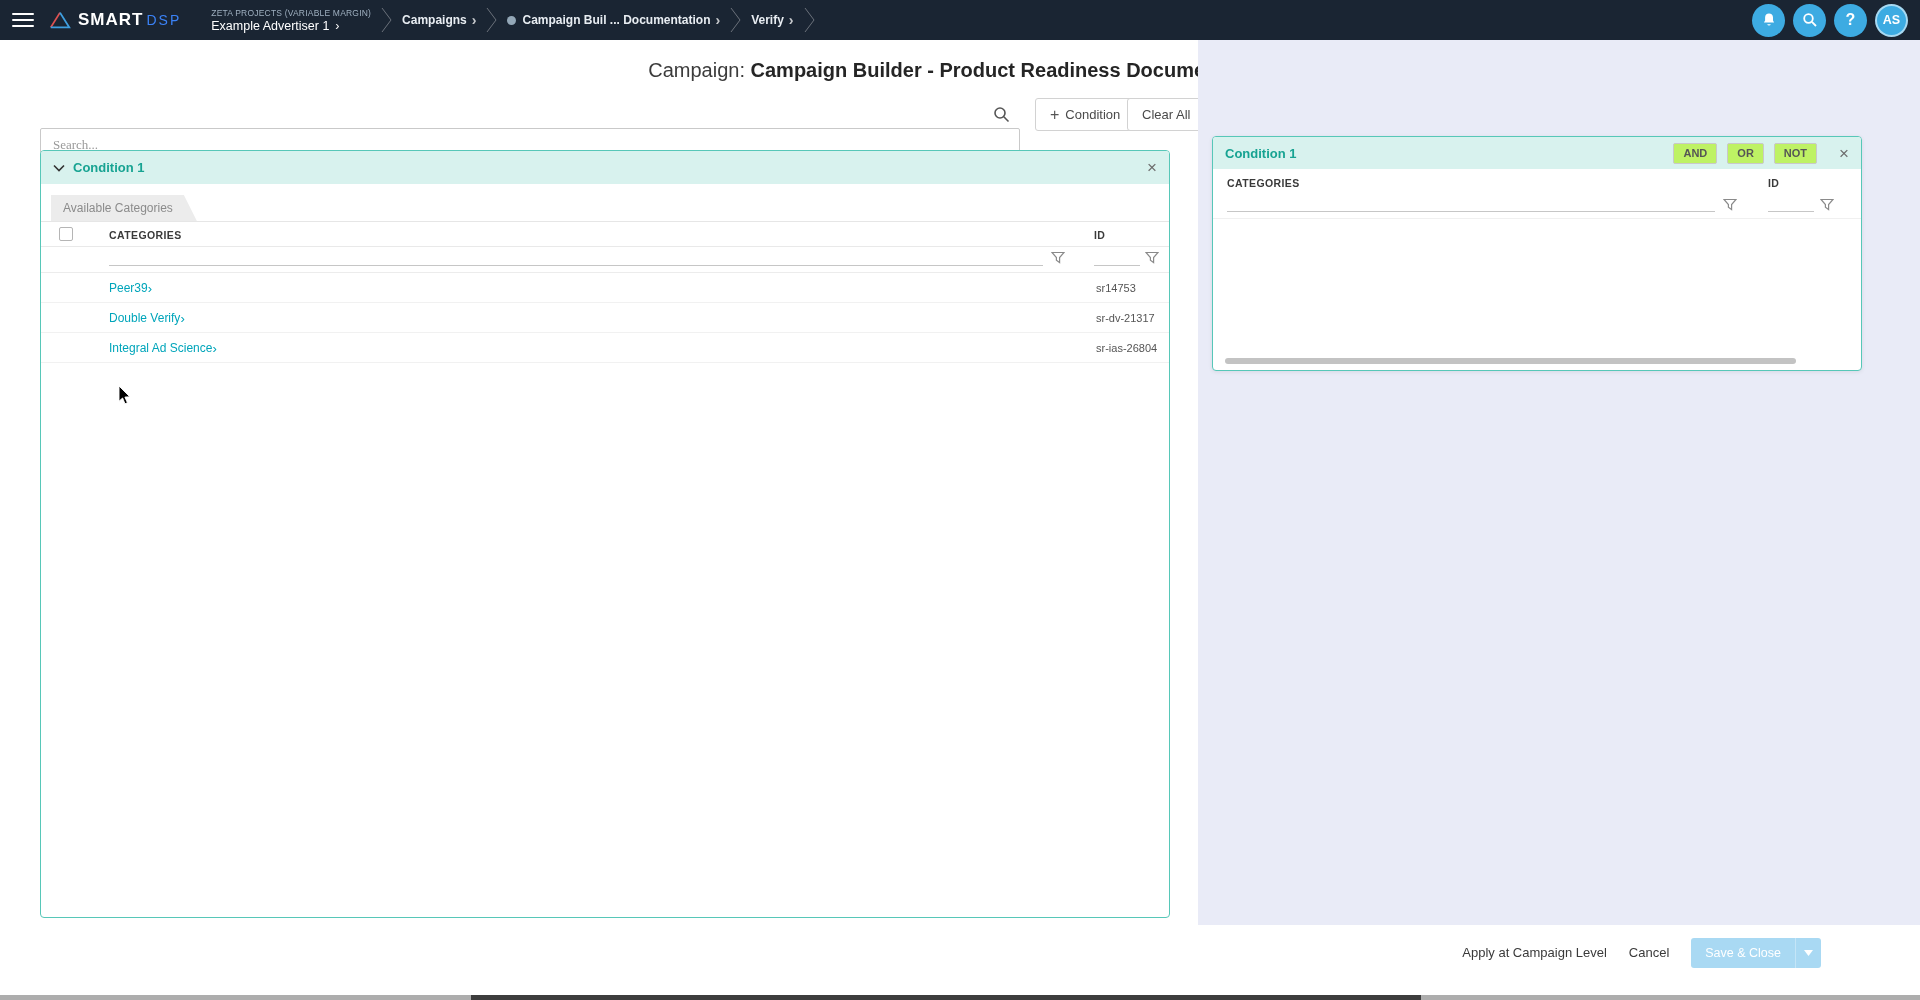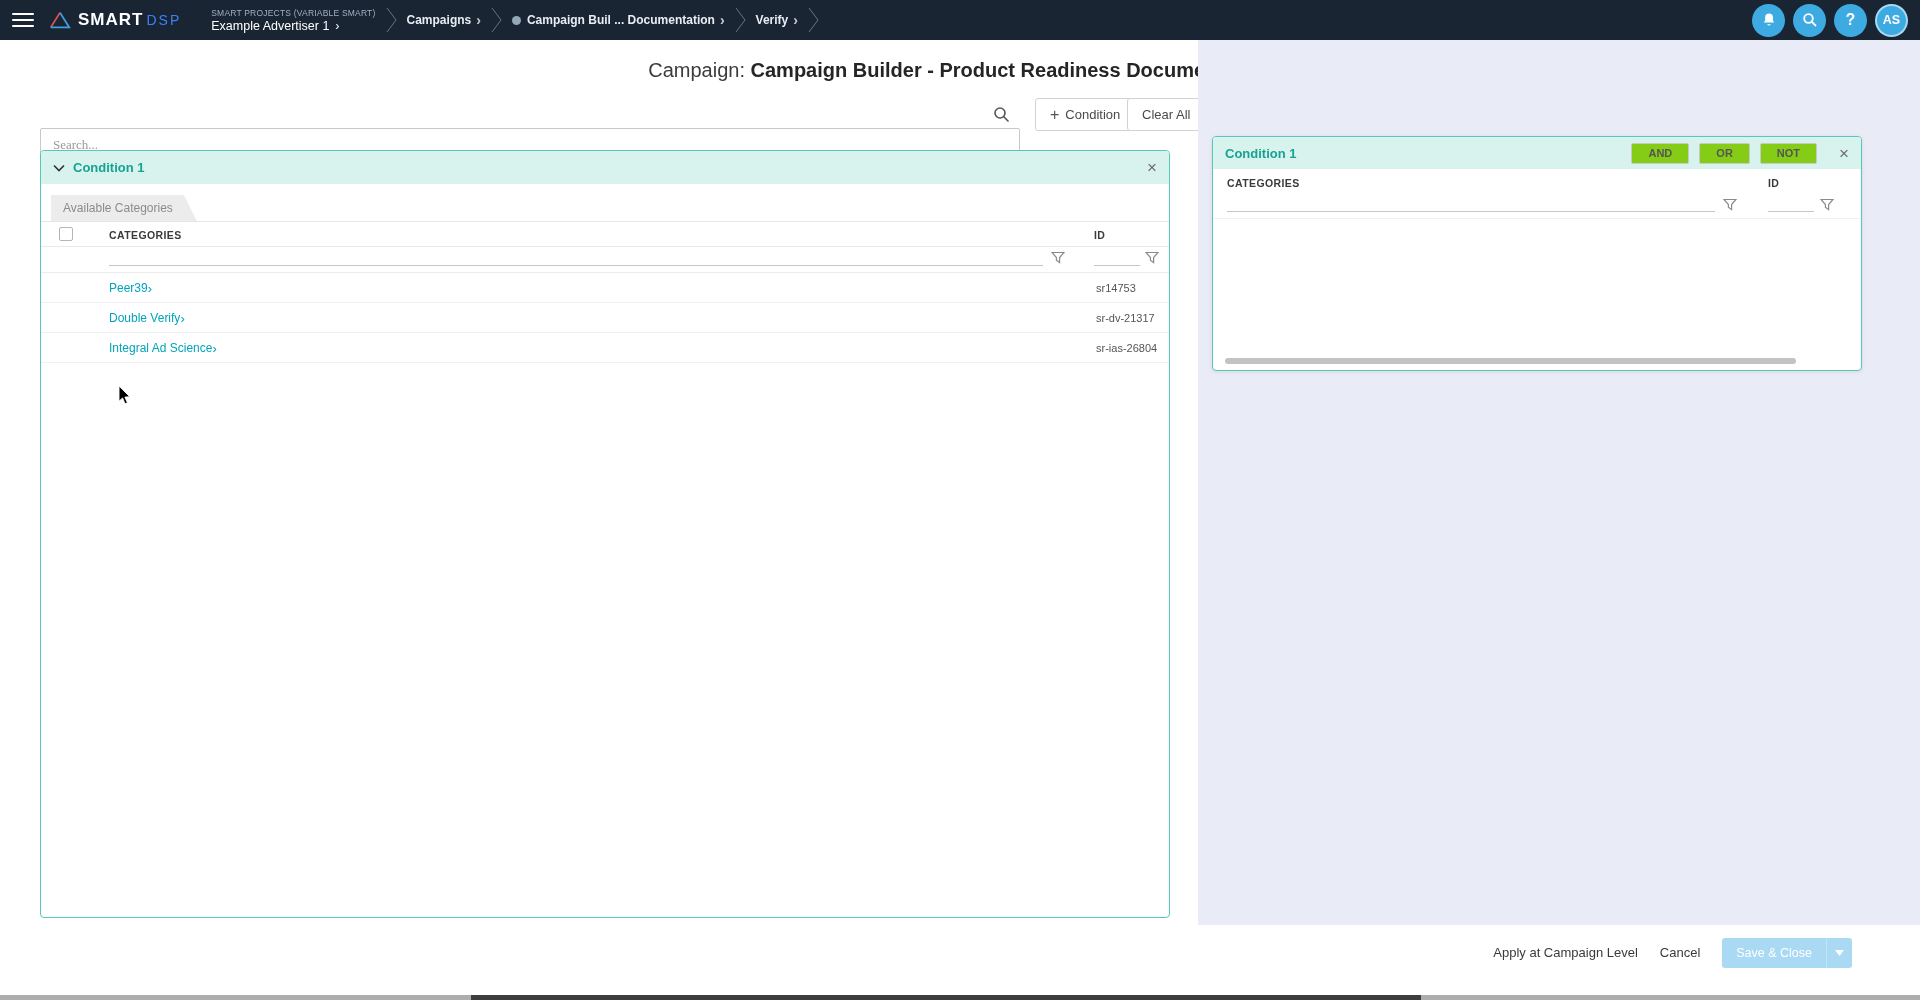--- a/index.html
+++ b/index.html
@@ -115,22 +115,22 @@
   
   .right-region { position:absolute; left:1198px; top:40px; width:722px; height:885px; background:#e9ebf7; }
   .right-panel {
     position:absolute; left:14px; top:96px; width:650px; height:235px;
     background:#fff; border:1px solid #57c7b8; border-radius:4px;
     box-shadow:0 1px 4px rgba(0,0,0,.08);
   }
   .right-panel .panel-header { height:32px; }
   .op-group { margin-left:auto; display:flex; gap:10px; }
   .op-btn {
-    height:21px; padding:0 16px; font-size:11px; font-weight:700; color:#555;
-    background:#84cc16; border:1px solid #c9c9c9; border-radius:2px; cursor:pointer;
+    height:21px; padding:0 9px; font-size:11px; font-weight:700; color:#555;
+    background:#bef264; border:1px solid #c9c9c9; border-radius:2px; cursor:pointer;
     font-family:"Liberation Sans", sans-serif;
   }
   .right-panel .panel-close { margin-left:22px; }
   .rp-thead { position:absolute; left:0; top:32px; width:100%; height:24px; }
   .rp-col-cat { left:14px; top:8px; }
   .rp-col-id  { left:555px; top:8px; }
   .rp-filter { position:absolute; left:0; top:56px; width:100%; height:26px; border-bottom:1px solid #f0f0f0; }
   .rp-f-cat { left:14px; width:488px; top:18px; }
   .rp-fun-cat { left:510px; top:5px; }
   .rp-f-id { left:555px; width:46px; top:18px; }
@@ -138,21 +138,21 @@
   .empty-msg { position:absolute; left:0; top:128px; width:100%; text-align:center; font-size:12.5px; color:#555; }
   .h-scrollbar {
     position:absolute; left:12px; bottom:6px; width:571px; height:6px;
     background:#c3c3c3; border-radius:3px; cursor:pointer;
   }
 
   
   .footer {
     position:absolute; left:0; bottom:5px; width:1920px; height:70px; background:#fff;
     display:flex; align-items:flex-start; justify-content:flex-end; gap:22px;
-    padding:13px 68px 0 0; font-size:13px; color:#3a3a3a;
+    padding:13px 99px 0 0; font-size:13px; color:#3a3a3a;
   }
   .foot-link { line-height:30px; cursor:pointer; white-space:nowrap; }
   .save-group { display:flex; }
   .save-btn {
     height:30px; padding:0 14px; background:#a9d9f3; color:#fff; border:none;
     border-radius:3px 0 0 3px; font-size:12.5px; cursor:pointer;
     font-family:"Liberation Sans", sans-serif;
   }
   .save-caret {
     width:26px; height:30px; background:#a9d9f3; border:none;
@@ -179,21 +179,21 @@
     <svg width="24" height="20" viewBox="0 0 26 20">
       <path d="M13 2 L3 18" stroke="#e05252" stroke-width="2" fill="none"></path>
       <path d="M13 2 L23 18 L3 18" stroke="#3f9fe0" stroke-width="2" fill="none"></path>
     </svg>
     <span class="logo-zeta">SMART</span>
     <span class="logo-dsp">DSP</span>
   </div>
 
   <nav class="crumbs">
     <div class="crumb-two">
-      <span class="crumb-sup">SMART PROJECTS (VARIABLE SMART)</span>
+      <span class="crumb-sup">ZETA PROJECTS (VARIABLE MARGIN)</span>
       <span class="crumb-main">
         <span>Example Advertiser 1</span>
         <span class="chev" style="margin-left:6px;">›</span>
       </span>
     </div>
     <svg class="crumb-sep" width="11" height="28" viewBox="0 0 11 28">
       <polyline points="1,2 10,14 1,26" fill="none" stroke="rgba(255,255,255,.35)" stroke-width="1"></polyline>
     </svg>
 
     <div class="crumb">

